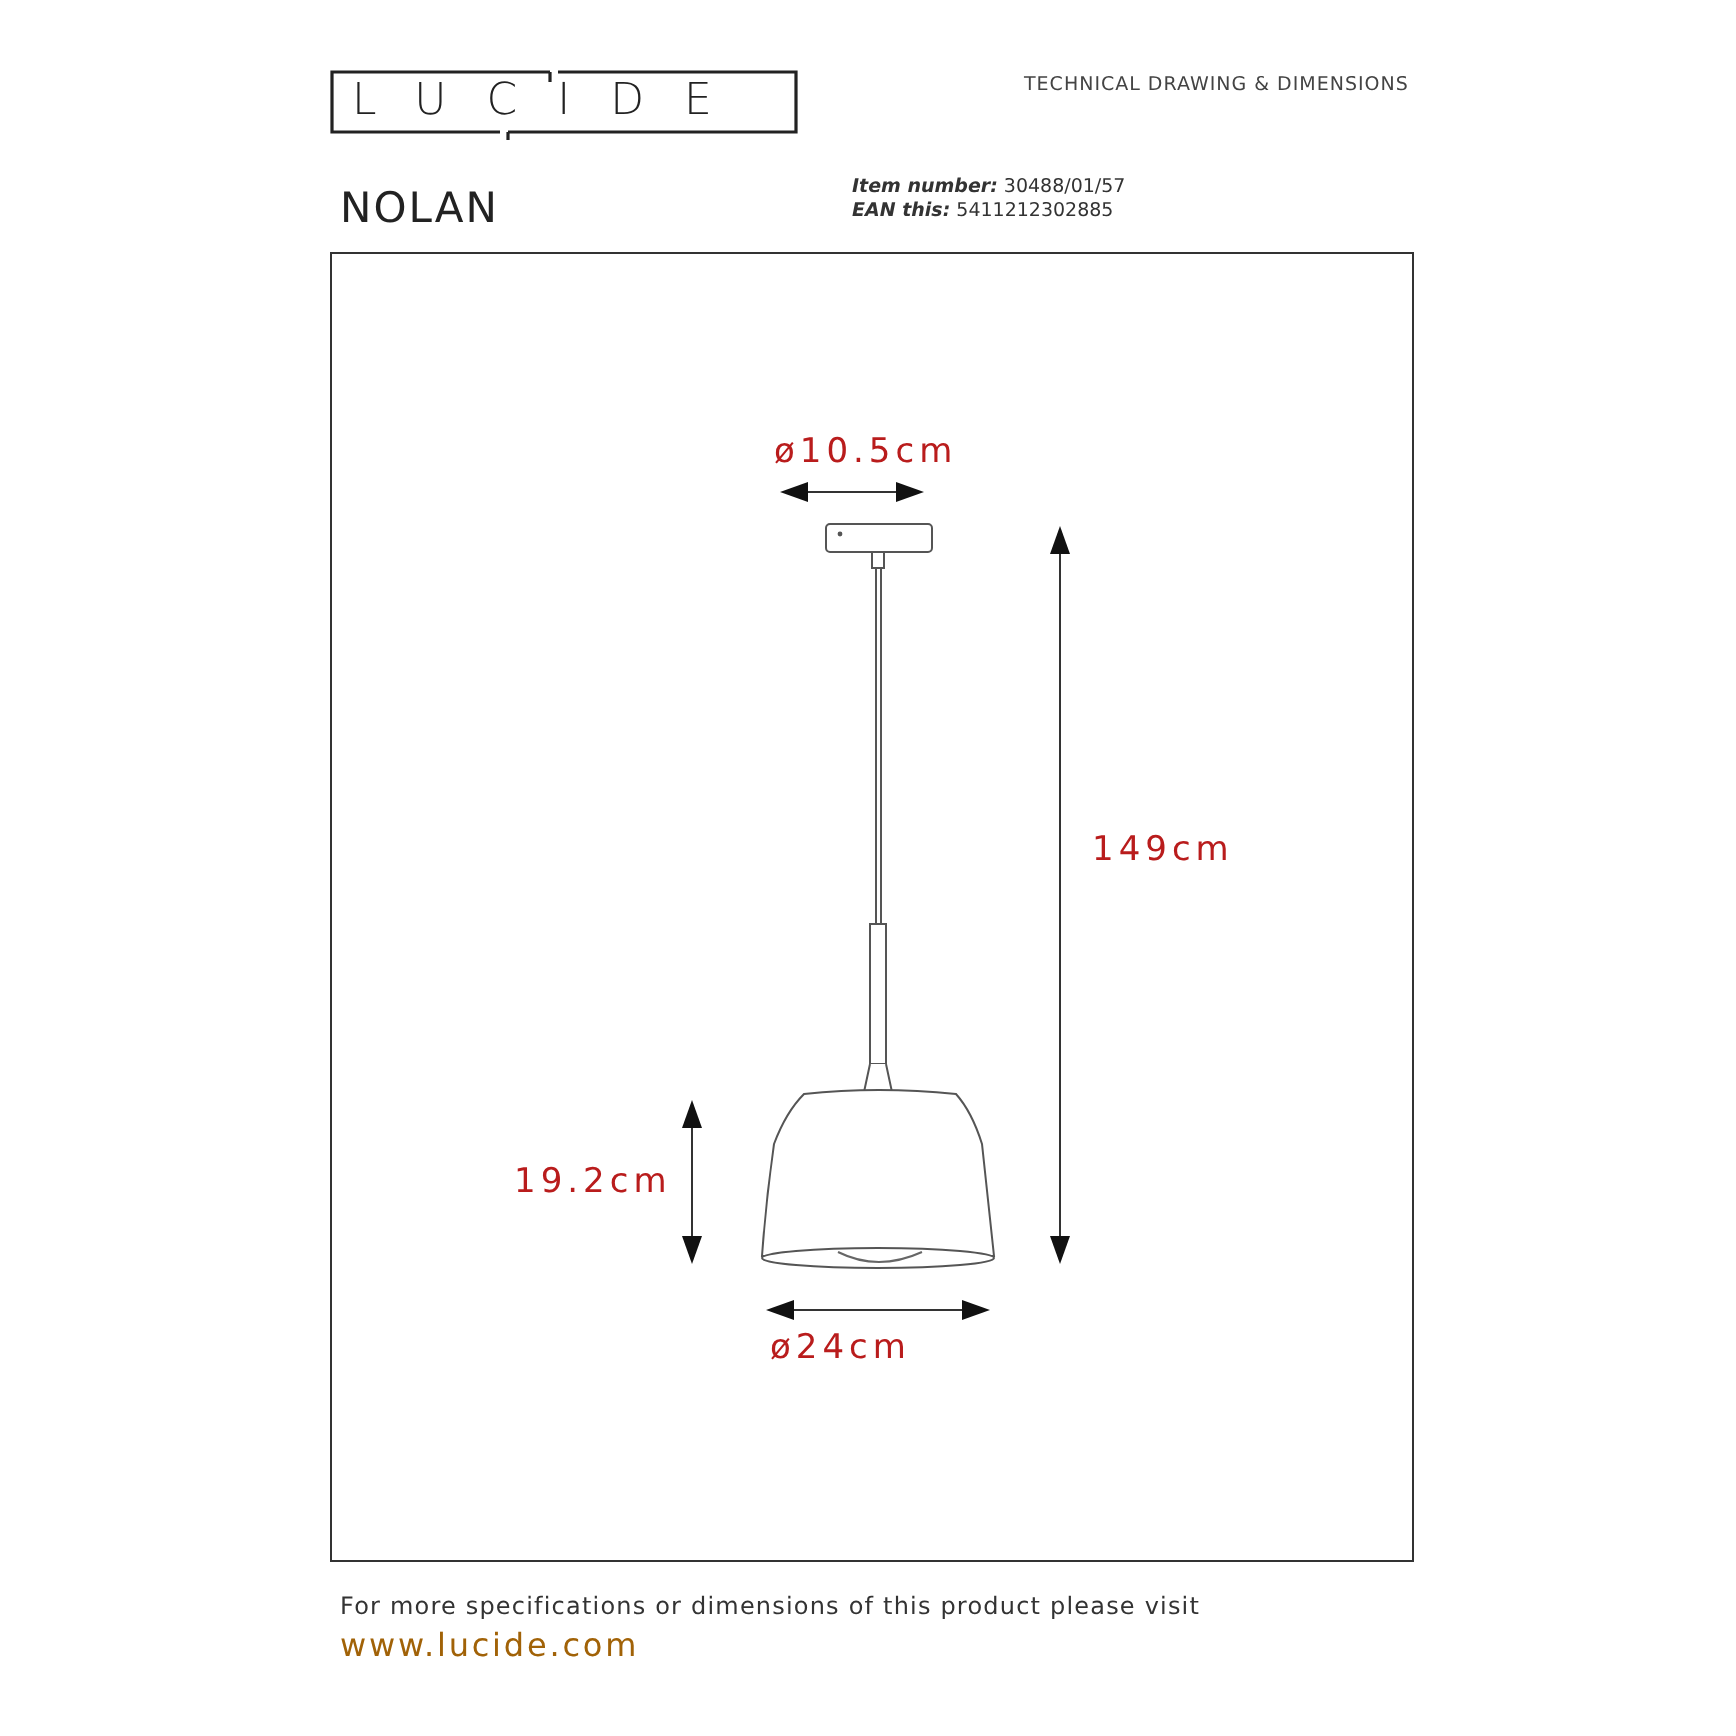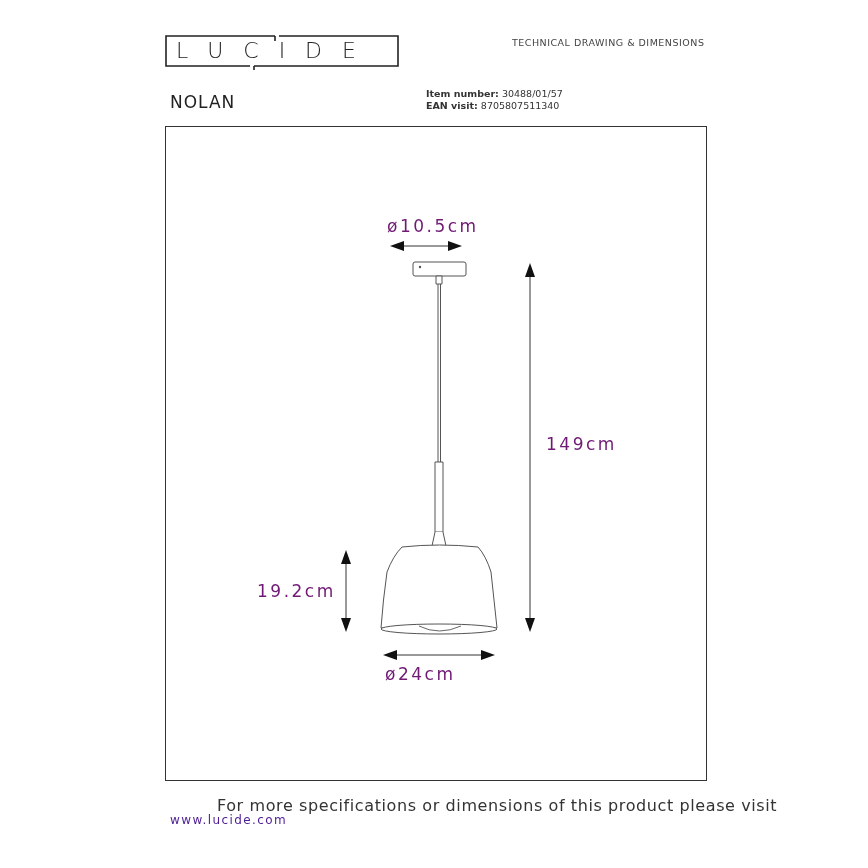--- a/index.html
+++ b/index.html
@@ -4,28 +4,28 @@
 <style>
   html, body { margin:0; padding:0; background:#ffffff; }
   body { width:868px; height:868px; position:relative; overflow:hidden;
          font-family:"DejaVu Sans", sans-serif; color:#2a2a2a; }
   .abs { position:absolute; }
   .logo-box { left:166px; top:36px; width:232px; height:30px; }
   .logo-box svg { overflow:visible; }
   .logo-text { left:176px; top:36px; width:222px; height:36px;
                font-size:22px; letter-spacing:20px; line-height:30px;
                font-family:"DejaVu Sans", sans-serif; font-weight:300; color:#222; }
-  .title { left:170px; top:92px; font-size:17px; letter-spacing:1px; color:#222; }
+  .title { left:170px; top:92px; font-size:21px; letter-spacing:1px; color:#222; }
   .header-right { left:512px; top:37px; font-size:9.5px; letter-spacing:0.5px; color:#444; }
   .meta { left:426px; top:88px; font-size:9.5px; line-height:12px; color:#333; }
-  .meta b { font-weight:bold; }
+  .meta b { font-weight:bold;font-style:italic; }
   .frame { left:165px; top:126px; width:542px; height:655px; border:1px solid #333; box-sizing:border-box; }
-  .dim { font-size:17px; letter-spacing:2.5px; color:#701a75; }
-  .footer1 { left:170px; top:796px; font-size:16px; letter-spacing:0.6px; color:#333;margin-left:47px; }
-  .footer2 { left:170px; top:813px; font-size:12px; letter-spacing:1.4px; color:#4c1d95;text-align:center; }
+  .dim { font-size:17px; letter-spacing:2.5px; color:#b91c1c; }
+  .footer1 { left:170px; top:796px; font-size:12px; letter-spacing:0.6px; color:#333; }
+  .footer2 { left:170px; top:813px; font-size:16px; letter-spacing:1.4px; color:#a16207;text-align:center; }
   svg line, svg path, svg rect, svg ellipse { vector-effect:non-scaling-stroke; }
 </style>
 </head>
 <body>
 
 <div class="abs logo-box">
   <svg width="232" height="32" viewBox="0 0 232 32">
 
     <path d="M 109 0 L 0 0 L 0 30 L 84 30" fill="none" stroke="#222" stroke-width="1.6"></path>
     <path d="M 109 0 L 109 5" fill="none" stroke="#222" stroke-width="1.6"></path>
@@ -38,22 +38,22 @@
 
 <div class="abs header-right">TECHNICAL DRAWING &amp; DIMENSIONS</div>
 <div class="abs title">NOLAN</div>
 
 <div class="abs meta">
   <div>
     <b>Item number:</b>
     <span>30488/01/57</span>
   </div>
   <div>
-    <b>EAN visit:</b>
-    <span>8705807511340</span>
+    <b>EAN this:</b>
+    <span>5411212302885</span>
   </div>
 </div>
 
 <div class="abs frame"></div>
 
 <svg class="abs" style="left:0;top:0;" width="868" height="868">
 
   <g>
     <line x1="396" y1="246" x2="456" y2="246" stroke="#333" stroke-width="1"></line>
     <path d="M 390 246 L 404 241 L 404 251 Z" fill="#111"></path>
@@ -92,18 +92,18 @@
   </g>
 
   <g>
     <line x1="390" y1="655" x2="488" y2="655" stroke="#333" stroke-width="1"></line>
     <path d="M 383 655 L 397 650 L 397 660 Z" fill="#111"></path>
     <path d="M 495 655 L 481 650 L 481 660 Z" fill="#111"></path>
   </g>
 </svg>
 
 <div class="abs dim" style="left:387px;top:216px;">ø10.5cm</div>
-<div class="abs dim" style="left:546px;top:434px;">149cm</div>
+<div class="abs dim" style="left:546px;top:415px;">149cm</div>
 <div class="abs dim" style="left:257px;top:581px;">19.2cm</div>
 <div class="abs dim" style="left:385px;top:664px;">ø24cm</div>
 
 <div class="abs footer1">For more specifications or dimensions of this product please visit</div>
 <div class="abs footer2">www.lucide.com</div>
 
 </body></html>

